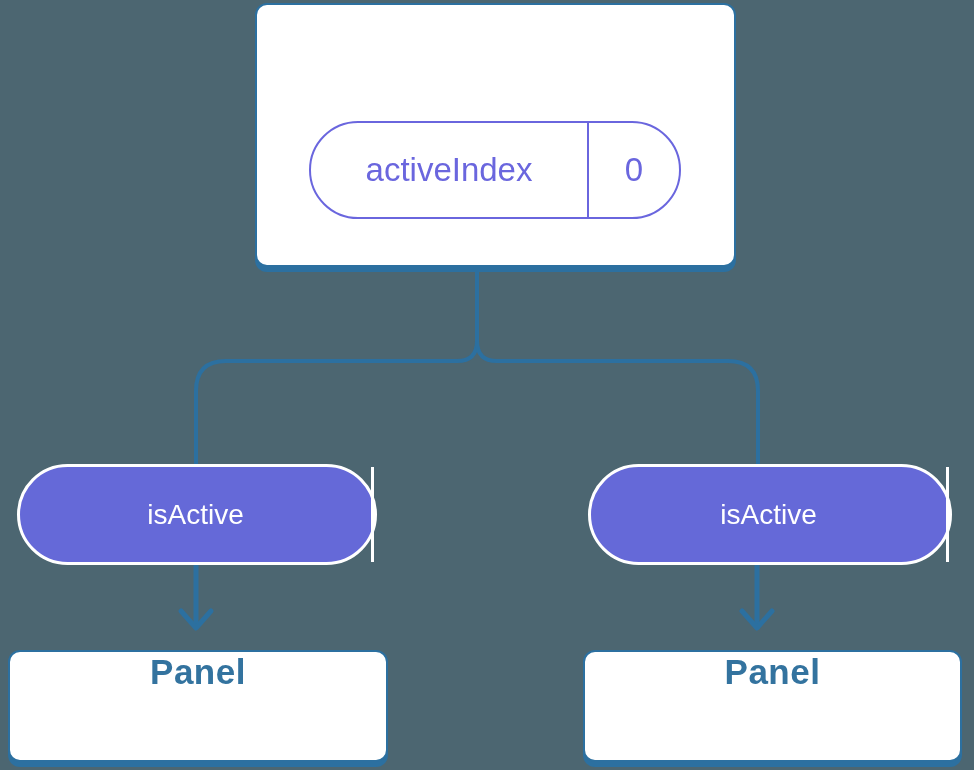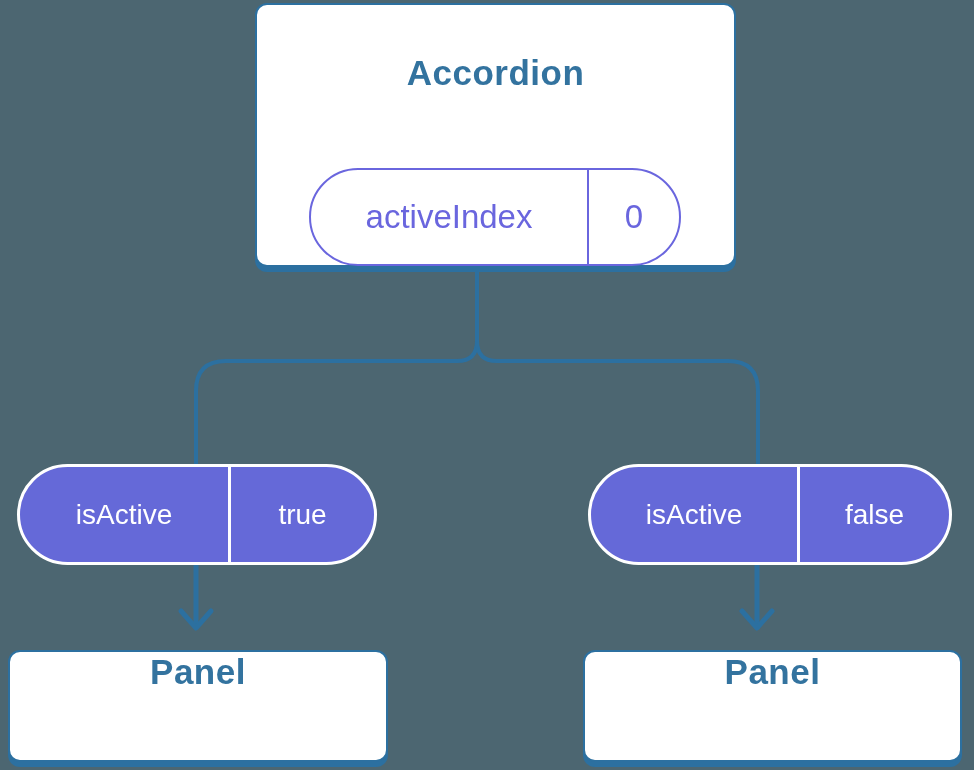--- a/index.html
+++ b/index.html
@@ -59,21 +59,20 @@
   .state-pill {
     position: absolute;
     left: 52px; top: 116px;
     width: 372px; height: 98px;
     border: 2px solid var(--pill-purple-accent, #6A66DE);
     border-radius: 50px;
     box-sizing: border-box;
     display: flex;
     align-items: stretch;
     background: var(--card-background, #FFFFFF);
-    margin-top: 47px;
   }
   .state-pill .seg {
     display: flex;
     align-items: center;
     justify-content: center;
     font-size: 33px;
     color: var(--pill-purple-accent, #6A66DE);
   }
   .state-pill .seg-label { flex: 1; }
   .state-pill .seg-value { width: 90px; }
@@ -136,38 +135,35 @@
       <path class="arrow-path" d="M196 566 L196 626"></path>
       <path class="arrow-path" d="M181 611 L196 628 L211 611"></path>
     </g>
     <g>
       <path class="arrow-path" d="M757 566 L757 626"></path>
       <path class="arrow-path" d="M742 611 L757 628 L772 611"></path>
     </g>
   </svg>
 
   <div class="card accordion-card">
-    <div class="card-title">Accordion</div>
     <div class="state-pill">
       <div class="seg seg-label">activeIndex</div>
       <div class="divider"></div>
       <div class="seg seg-value">0</div>
     </div>
   </div>
 
   <div class="prop-pill prop-pill-left">
     <div class="seg seg-label">isActive</div>
     <div class="divider"></div>
-    <div class="seg seg-value">true</div>
   </div>
 
   <div class="prop-pill prop-pill-right">
     <div class="seg seg-label">isActive</div>
     <div class="divider"></div>
-    <div class="seg seg-value">false</div>
   </div>
 
   <div class="card panel-card panel-left">
     <div class="panel-title">Panel</div>
   </div>
 
   <div class="card panel-card panel-right">
     <div class="panel-title">Panel</div>
   </div>
 

